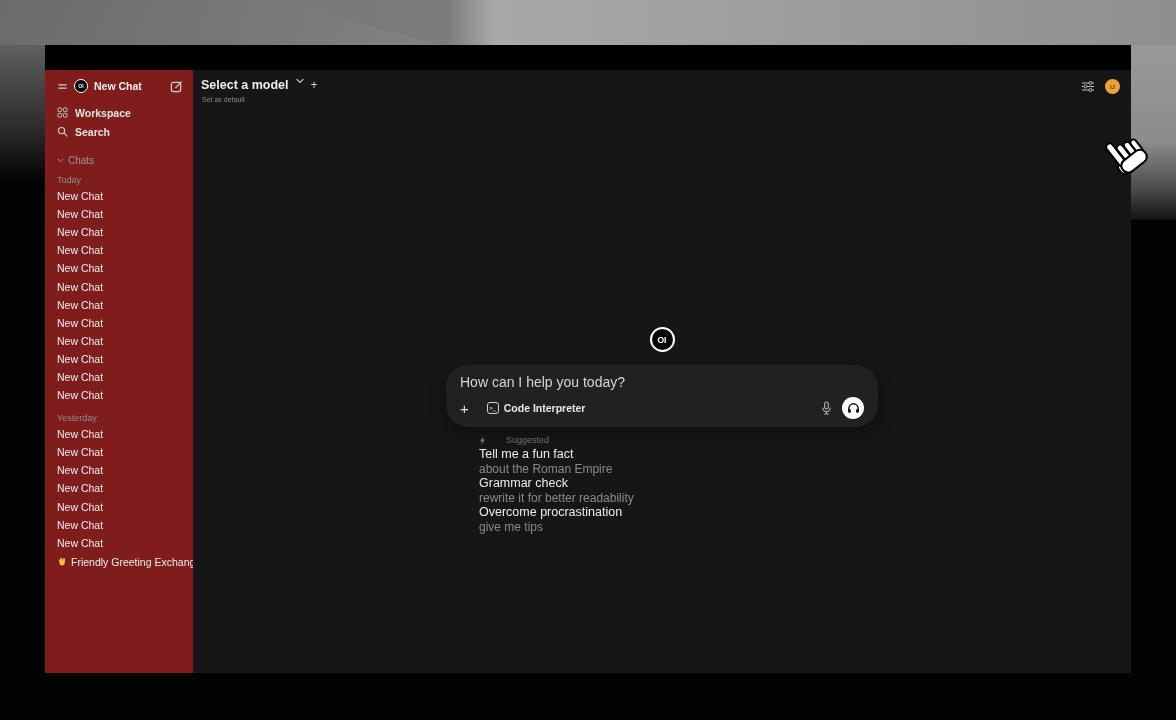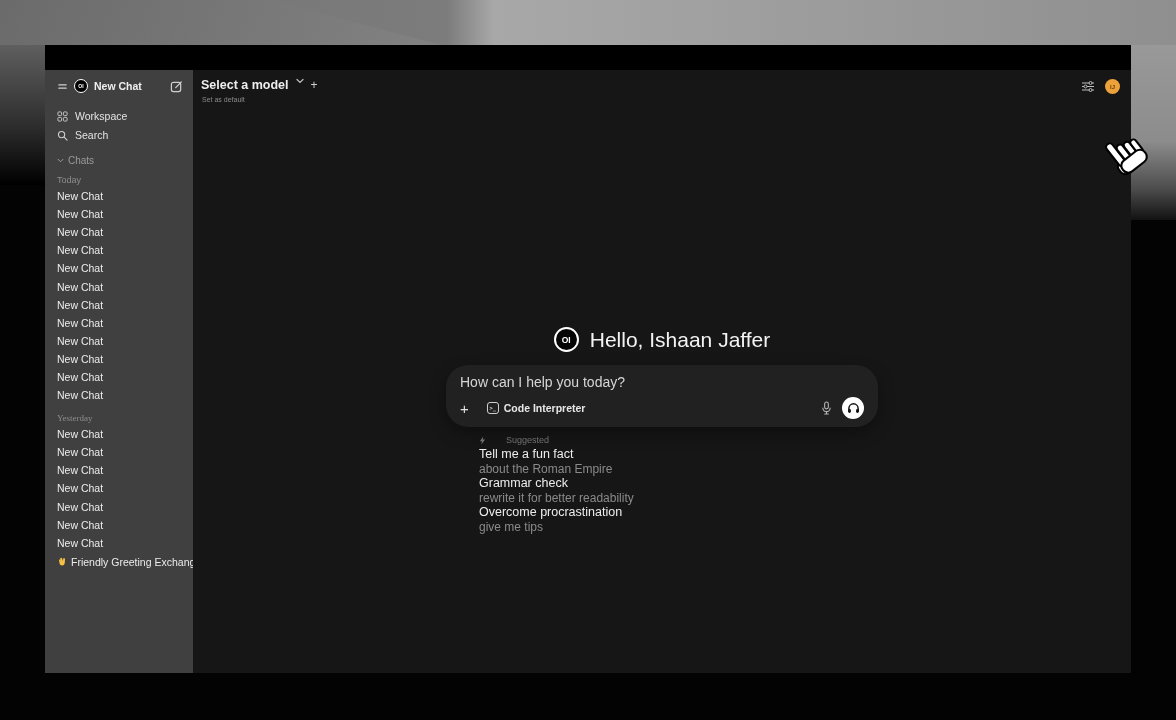--- a/index.html
+++ b/index.html
@@ -18,31 +18,31 @@
   .wp-left { position:absolute; left:0; top:45px; width:45px; height:140px;
     background:linear-gradient(to bottom,#5f5f5f 0%,#2b2b2b 60%,#000 100%); }
 
   
   .app { position:absolute; left:45px; top:45px; width:1086px; height:628px;
     background:#000; display:flex; flex-direction:column; }
   .titlebar { height:25px; background:#000; flex:none; }
   .app-body { flex:1; display:flex; min-height:0; }
 
   
-  .sidebar { width:148px; flex:none; background:#404040; color:#e8e8e8;
+  .sidebar { width:148px; flex:none; background:#7f1d1d; color:#e8e8e8;
     padding:7px 6px 0 12px; overflow:hidden; }
   .sb-header { display:flex; align-items:center; gap:6px; height:18px; }
   .sb-title { font-size:10.5px; font-weight:700; color:#f0f0f0; white-space:nowrap; }
   .sb-spacer { flex:1; }
   .icon { display:inline-flex; align-items:center; justify-content:center; flex:none; }
   .logo-sm { width:14px; height:14px; border-radius:50%; background:#000;
     border:1.5px solid #fff; color:#fff; font-size:5px; font-weight:800;
     display:flex; align-items:center; justify-content:center; letter-spacing:.2px; }
-  .sb-row { display:flex; align-items:flex-end; gap:7px; height:19px;
-    font-size:10.5px; font-weight:400; color:#e3e3e3; cursor:pointer; }
+  .sb-row { display:flex; align-items:center; gap:7px; height:19px;
+    font-size:10.5px; font-weight:700; color:#e3e3e3; cursor:pointer; }
   .sb-section { display:flex; align-items:center; gap:4px; margin-top:13px;
     font-size:10px; color:#9a9a9a; height:12px; cursor:pointer; }
   .sb-datelabel { margin-top:7px; font-size:9px; color:#8d8d8d; height:14px;
     display:flex; align-items:center; }
   .sb-item { height:18.1px; display:flex; align-items:center; font-size:10.5px;
     color:#ececec; cursor:pointer; white-space:nowrap; }
   .sb-item .wave { margin-right:4px; display:inline-flex; }
 
   
   .main { flex:1; position:relative; background:#161616; min-width:0; }
@@ -158,21 +158,21 @@
         <div class="sb-item">New Chat</div>
         <div class="sb-item">New Chat</div>
         <div class="sb-item">New Chat</div>
         <div class="sb-item">New Chat</div>
         <div class="sb-item">New Chat</div>
         <div class="sb-item">New Chat</div>
         <div class="sb-item">New Chat</div>
         <div class="sb-item">New Chat</div>
         <div class="sb-item">New Chat</div>
 
-        <div class="sb-datelabel" style="font-family:Liberation Serif, serif;">Yesterday</div>
+        <div class="sb-datelabel" style="">Yesterday</div>
         <div class="sb-item">New Chat</div>
         <div class="sb-item">New Chat</div>
         <div class="sb-item">New Chat</div>
         <div class="sb-item">New Chat</div>
         <div class="sb-item">New Chat</div>
         <div class="sb-item">New Chat</div>
         <div class="sb-item">New Chat</div>
 
         <div class="sb-item" style="margin-top:1px;">
           <span class="wave icon">
@@ -204,21 +204,20 @@
                 <circle cx="4.5" cy="6.5" r="1.5" fill="#161616" stroke="#bdbdbd"></circle>
                 <circle cx="9.5" cy="10" r="1.5" fill="#161616" stroke="#bdbdbd"></circle>
               </svg>
           </span>
           <span class="avatar">IJ</span>
         </div>
 
         <div class="hero">
           <div class="greeting">
             <span class="logo-lg">OI</span>
-            <span>Hello, Ishaan Jaffer</span>
           </div>
 
           <div class="input-card">
             <div class="placeholder">How can I help you today?</div>
             <div class="input-row">
               <span class="plus-btn">+</span>
               <span class="tool-pill">
                 <span class="term-icon icon">&gt;_</span>
                 <span>Code Interpreter</span>
               </span>

